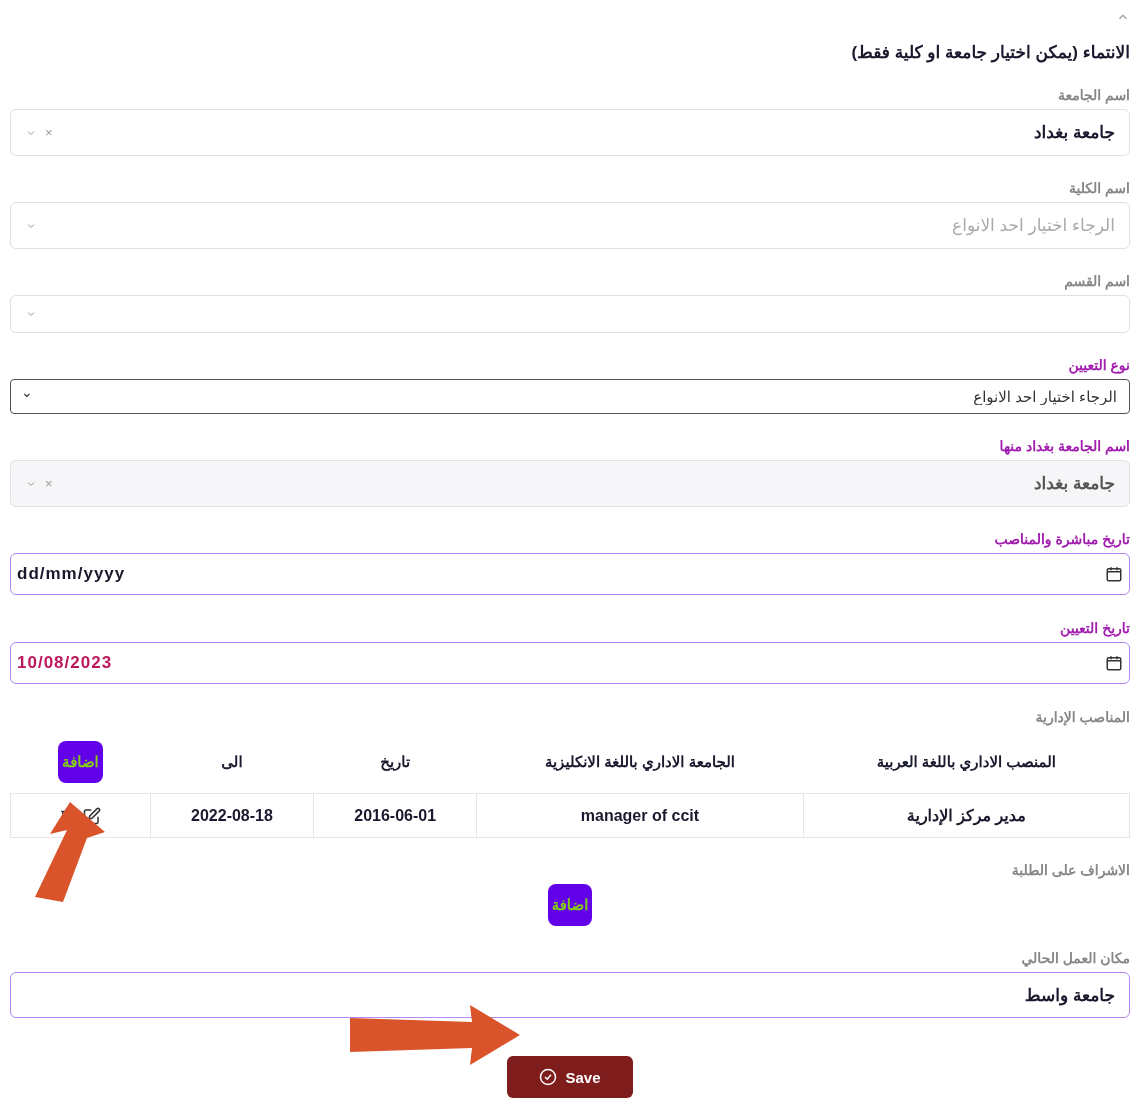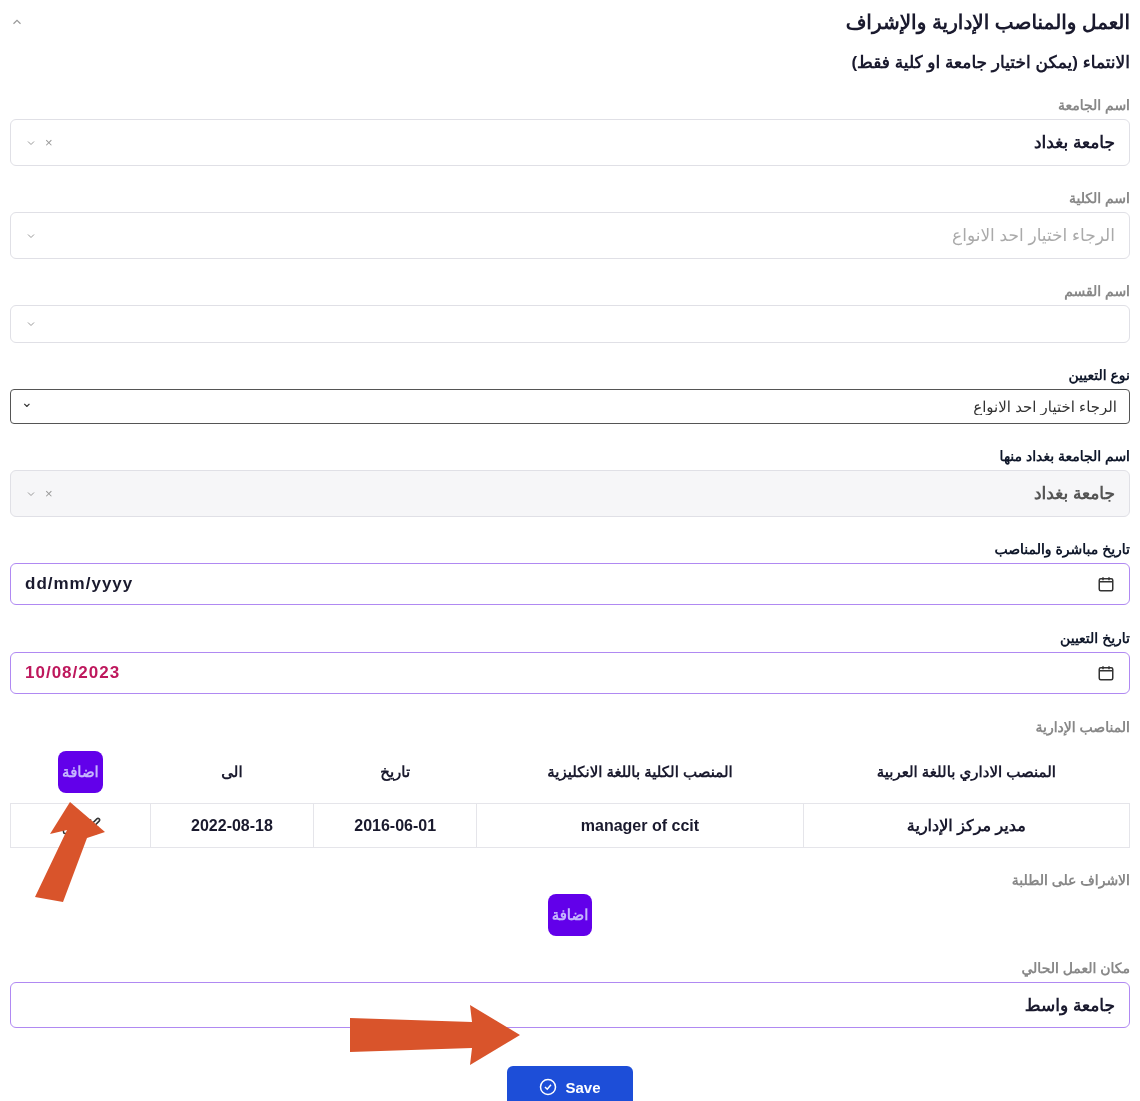--- a/index.html
+++ b/index.html
@@ -39,21 +39,21 @@
 }
 .label {
   font-size: 14px;
   font-weight: 600;
   color: #888;
   text-align: right;
   margin-bottom: 6px;
   margin-top: 24px;
 }
 .label.dark {
-  color: #0f172a;
+  color: #a21caf;
 }
 .select-box {
   width: 100%;
   border: 1px solid #e0e0e6;
   border-radius: 6px;
   background: #fff;
   padding: 12px 14px;
   display: flex;
   justify-content: space-between;
   align-items: center;
@@ -104,21 +104,21 @@
   position: absolute;
   left: 10px;
   top: 4px;
   font-size: 14px;
   pointer-events: none;
   color: #333;
 }
 .date-input-wrap {
   border: 1.5px solid #b089f2;
   border-radius: 6px;
-  padding: 10px 14px;
+  padding: 10px 6px;
   display: flex;
   justify-content: space-between;
   align-items: center;
   margin-bottom: 25px;
   direction: ltr;
 }
 .date-input-wrap .date-text {
   font-size: 17px;
   font-weight: 700;
   color: #be185d;
@@ -149,30 +149,30 @@
 tbody td {
   padding: 12px 2px;
   font-size: 16px;
   font-weight: 700;
   color: #1a1a2e;
   text-align: center;
   border: 1px solid #e5e5ea;
 }
 .btn-purple {
   background: #6200ea;
-  color: #c4b5fd;
+  color: #84cc16;
   border: none;
   border-radius: 8px;
   padding: 12px 4px;
   font-size: 15px;
   font-weight: 700;
   cursor: pointer;
 }
 .btn-green {
-  background: #1d4ed8;
+  background: #7f1d1d;
   color: #fff;
   border: none;
   border-radius: 6px;
   padding: 12px 32px;
   font-size: 15px;
   font-weight: 700;
   cursor: pointer;
   display: inline-flex;
   align-items: center;
   gap: 8px;
@@ -225,21 +225,20 @@
   top: 1000px;
 }
 svg { display: block; }
 </style>
 </head>
 <body>
 
 
 
 <div class="header-row">
-  <h2>العمل والمناصب الإدارية والإشراف</h2>
   <span class="collapse-caret">
     <svg width="14" height="14" viewBox="0 0 24 24" fill="none" stroke="currentColor" stroke-width="2">
         <polyline points="18 15 12 9 6 15"></polyline>
       </svg>
   </span>
 </div>
 
 <h3>الانتماء (يمكن اختيار جامعة او كلية فقط)</h3>
 
 
@@ -332,21 +331,21 @@
   </span>
 </div>
 
 
 <div class="label">المناصب الإدارية</div>
 <div class="table-wrap">
   <table>
     <thead>
       <tr>
         <th style="width:28%">المنصب الاداري باللغة العربية</th>
-        <th style="width:28%">المنصب الكلية باللغة الانكليزية</th>
+        <th style="width:28%">الجامعة الاداري باللغة الانكليزية</th>
         <th style="width:14%">تاريخ</th>
         <th style="width:14%">الى</th>
         <th style="width:12%">
           <button class="btn-purple">اضافة</button>
         </th>
       </tr>
     </thead>
     <tbody>
       <tr>
         <td>مدير مركز الإدارية</td>

